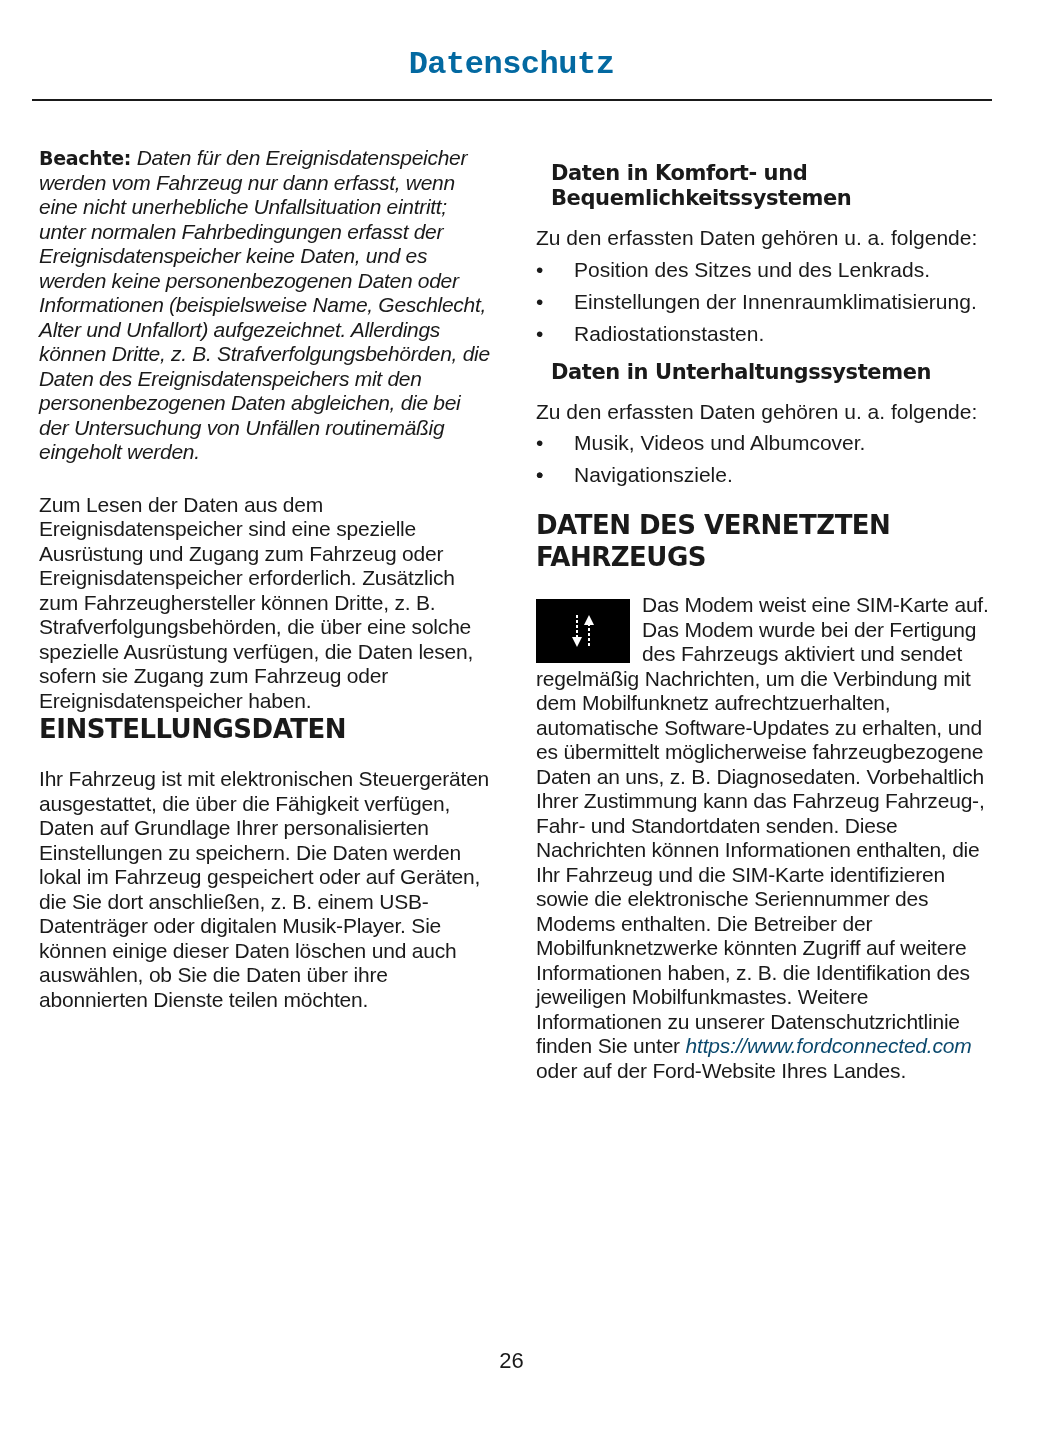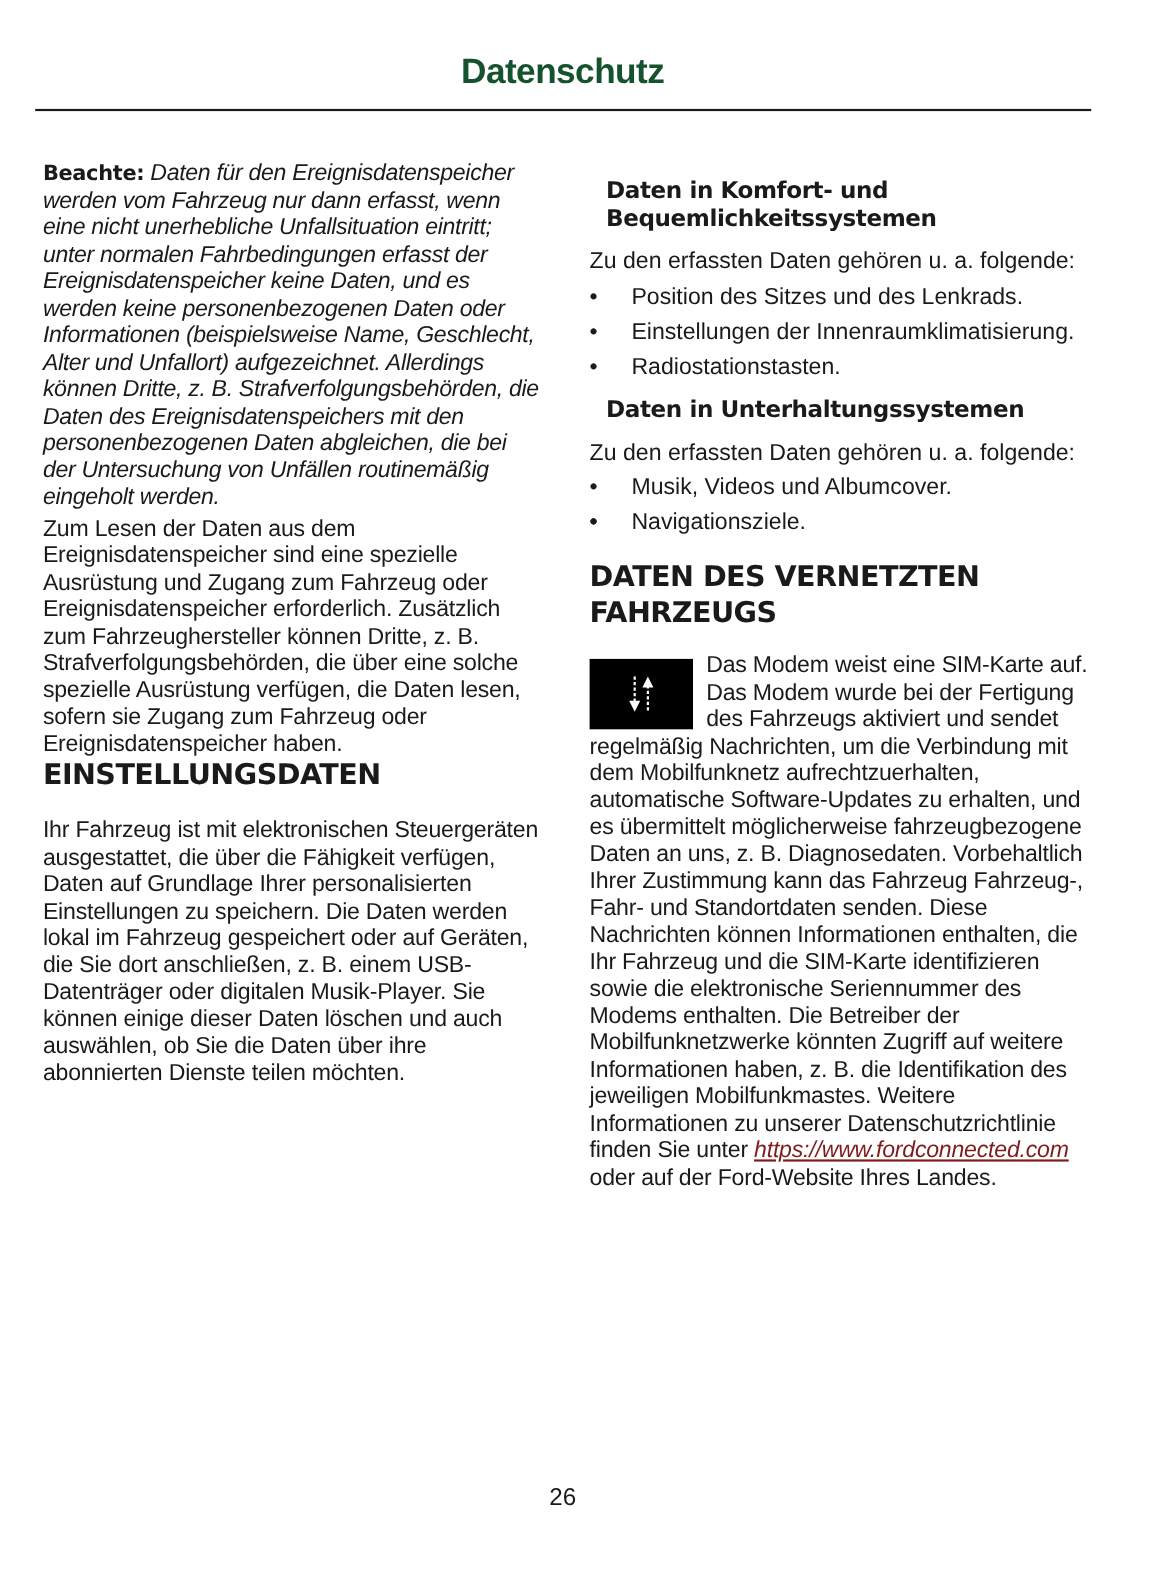--- a/index.html
+++ b/index.html
@@ -3,49 +3,49 @@
 <meta charset="utf-8">
 <style>
   html, body { margin: 0; padding: 0; background: #ffffff; }
   body {
     width: 1055px; height: 1448px; position: relative; overflow: hidden;
     font-family: "Liberation Sans", "DejaVu Sans", sans-serif;
     color: #1a1a1a;
   }
   .page-title {
     position: absolute; top: 46px; left: 0; width: 1023px; text-align: center;
-    font-family: Liberation Sans, sans-serif; font-weight: bold;
-    font-size: 32px; letter-spacing: -0.5px; color: #14532d;
+    font-family: Liberation Mono, monospace; font-weight: bold;
+    font-size: 32px; letter-spacing: -0.5px; color: #0369a1;
   }
   .title-rule {
     position: absolute; top: 99px; left: 32px; width: 960px; height: 2px; background: #1a1a1a;
   }
   .col { position: absolute; top: 146px; }
   .col-left { left: 39px; width: 455px; }
   .col-right { left: 536px; width: 455px; }
   p { margin: 0; font-size: 21px; line-height: 24.5px; }
   .note { font-style: italic; letter-spacing: -0.3px; }
   .note b { font-style: normal; font-family: "DejaVu Sans", sans-serif; font-size: 19px; }
-  .para { margin-top: 4px; letter-spacing: -0.2px; }
+  .para { margin-top: 28px; letter-spacing: -0.2px; }
   h2 {
     margin: 0; font-family: "DejaVu Sans", sans-serif; font-weight: bold;
     font-size: 26px; line-height: 32px; letter-spacing: -0.5px;
   }
   h3 {
     margin: 15px; font-family: "DejaVu Sans", sans-serif; font-weight: bold;
     font-size: 21px; line-height: 25px; letter-spacing: -0.4px;
   }
   ul { list-style: none; margin: 6px 0 0 0; padding: 0; }
   li { position: relative; padding-left: 38px; font-size: 21px; line-height: 25px; margin-bottom: 7px; }
   li .bullet { position: absolute; left: 0; top: 0; }
   .icon-box {
     float: left; width: 94px; height: 64px; background: #000; margin: 6px 12px 0 0;
     display: flex; align-items: center; justify-content: center;
   }
-  .link { color: #7f1d1d; font-style: italic; text-decoration: underline; }
+  .link { color: #0c4a6e; font-style: italic; }
   .page-number {
     position: absolute; top: 1348px; left: 0; width: 1023px; text-align: center; font-size: 22px;
   }
 </style>
 </head>
 <body>
 
 <div class="page-title">Datenschutz</div>
 <div class="title-rule"></div>
 

